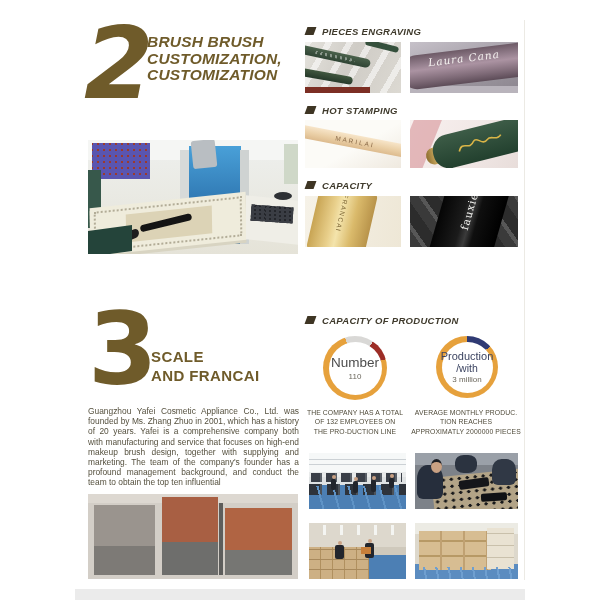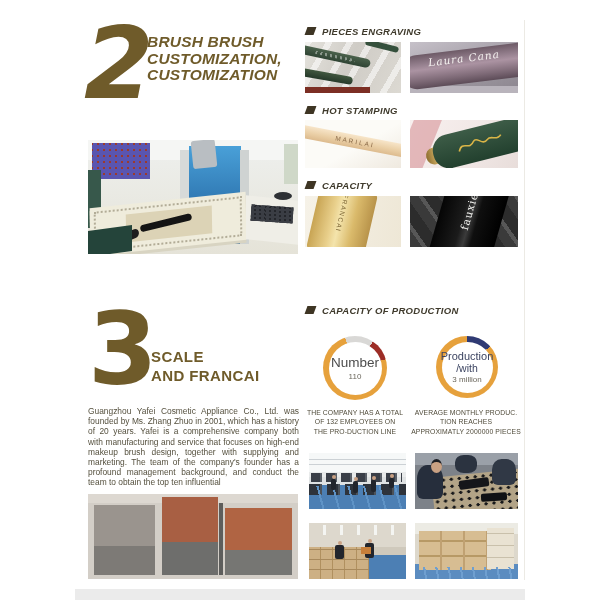--- a/index.html
+++ b/index.html
@@ -248,21 +248,21 @@
   <div class="para">Guangzhou Yafei Cosmetic Appliance Co., Ltd. was founded by Ms. Zhang Zhuo in 2001, which has a history of 20 years. Yafei is a comprehensive company both with manufacturing and service that focuses on high-end makeup brush design, together with supplying and marketing. The team of the company's founder has a profound management background, and conduct the team to obtain the top ten influential</div>
 
   <div class="photo bld">
     <div class="bld-sky"></div>
     <div class="bld-left win"></div>
     <div class="bld-mid win"></div>
     <div class="bld-gap"></div>
     <div class="bld-right win"></div>
   </div>
 
-  <div class="tag-label" style="left:306px;top:304px;">
+  <div class="tag-label" style="left:306px;top:314px;">
     <span class="tag-icon"></span>
     <span class="tag-text">CAPACITY OF PRODUCTION</span>
   </div>
 
   <div class="stat-circle ring-a">
     <div class="ring-inner">
       <div class="stat-title">Number</div>
       <div class="stat-value">110</div>
     </div>
   </div>

